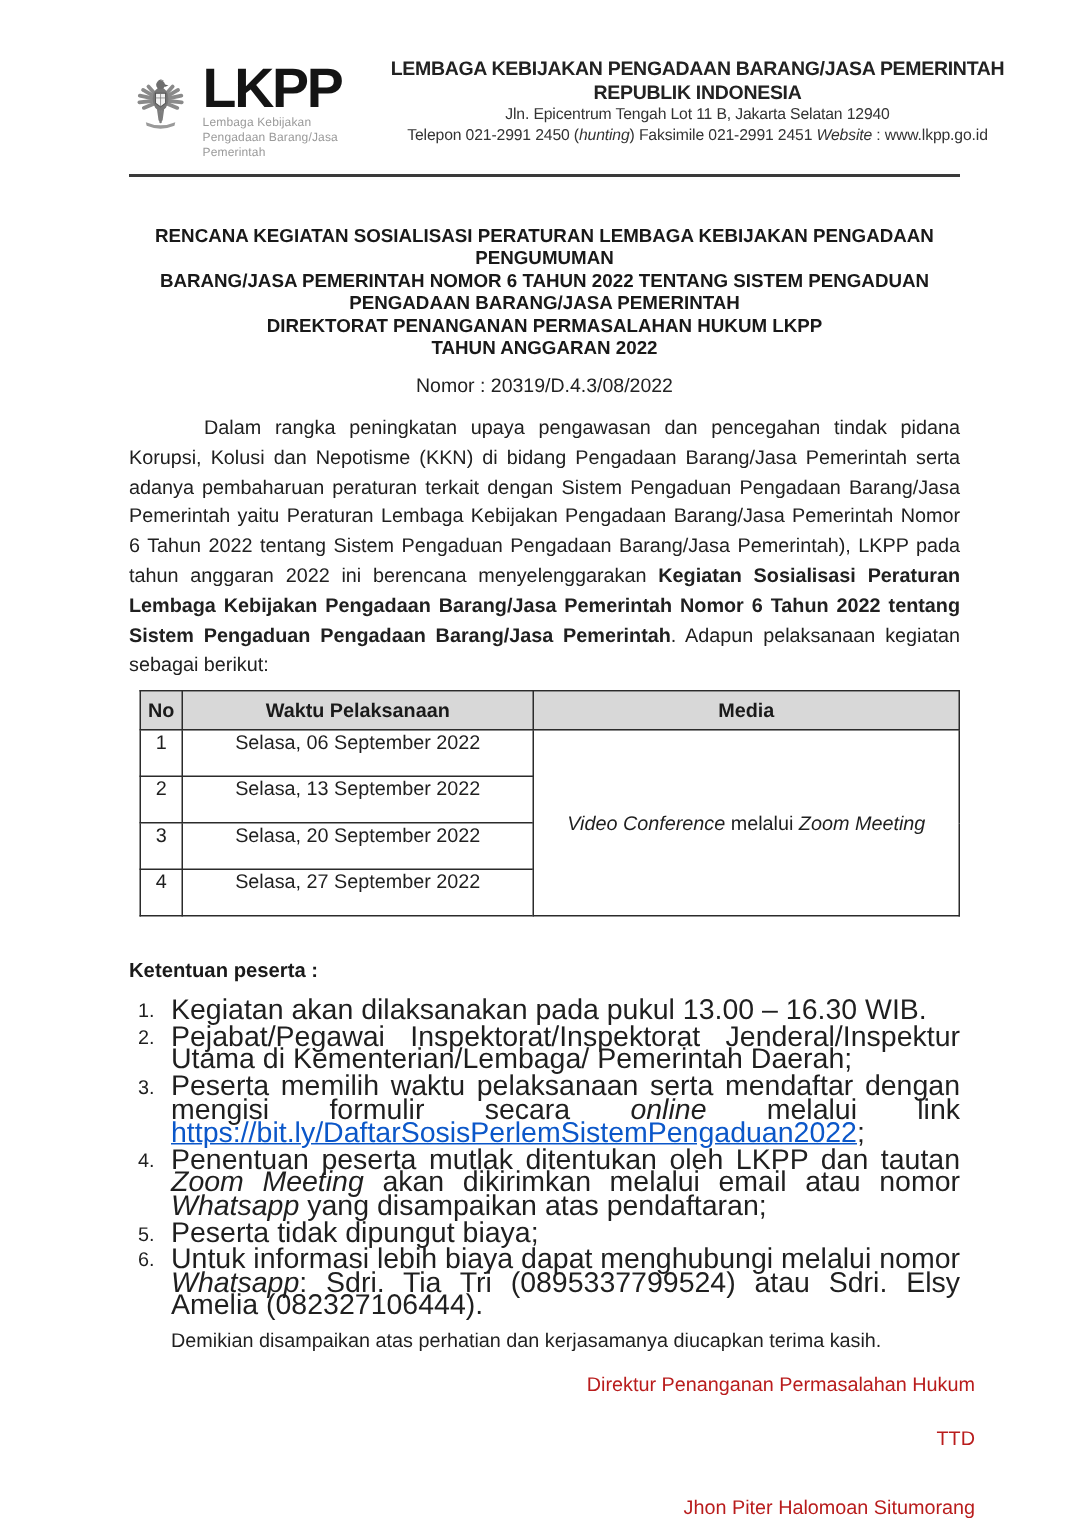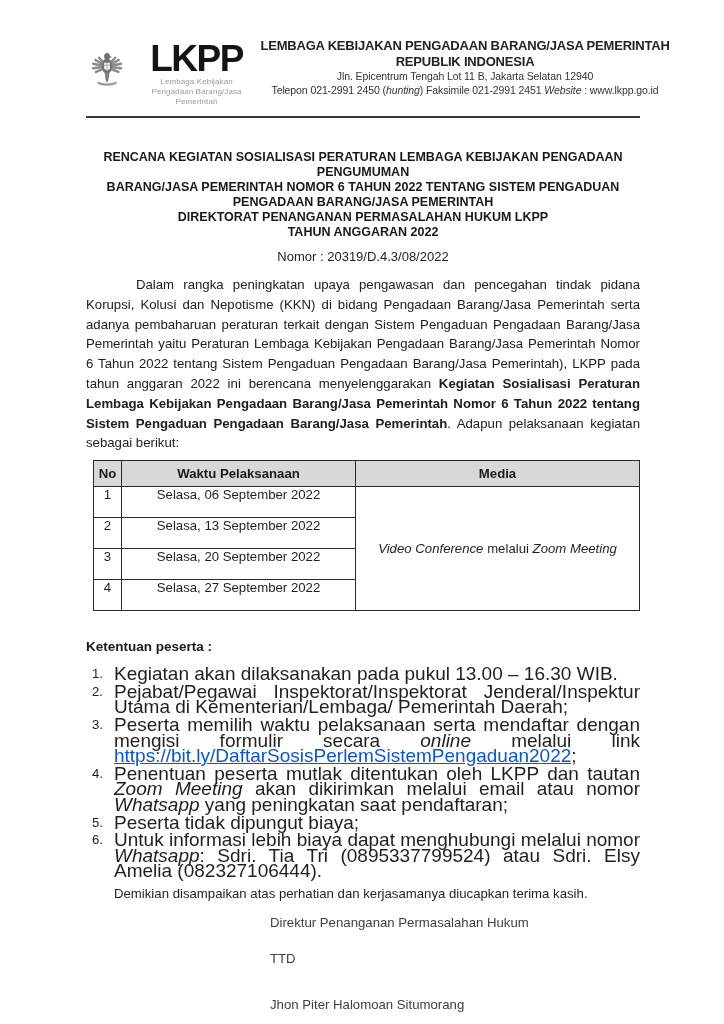--- a/index.html
+++ b/index.html
@@ -7,21 +7,21 @@
     width:724px;height:1024px;position:relative;background:#ffffff;
     font-family:"Liberation Sans","DejaVu Sans",sans-serif;color:#1f1f1f;
     margin:0 auto;overflow:hidden;
   }
   .content{position:absolute;left:86px;top:0;width:554px;}
 
   
   .letterhead{display:flex;margin-top:37px;width:586px;align-items:flex-start;}
   .logo-block{width:172px;display:flex;gap:7px;flex-shrink:0;}
   .emblem{width:46px;height:58px;}
-  .logo-text{padding-top:7px;text-align:center;}
+  .logo-text{padding-top:7px;}
   .logo-acronym{font-size:37px;font-weight:bold;letter-spacing:-1.5px;line-height:30px;color:#141414;}
   .logo-tagline{font-size:8px;color:#9a9a9a;line-height:10px;margin-top:3px;letter-spacing:0.1px;}
   .org-block{flex:1;text-align:center;padding-top:1px;}
   .org-line{font-weight:bold;font-size:13px;line-height:16px;letter-spacing:-0.2px;color:#222;}
   .addr-line{font-size:10.5px;line-height:13.5px;color:#333;letter-spacing:-0.1px;}
   .addr-first{margin-top:3px;}
   .rule{border-top:2px solid #3a3a3a;width:554px;margin-top:9px;}
 
   
   .doc-title{margin-top:32px;text-align:center;font-weight:bold;font-size:12.5px;line-height:15px;color:#191919;}
@@ -45,21 +45,21 @@
   .list{margin-top:12px;}
   .list-item{display:flex;margin-bottom:2px;}
   .list-num{width:22px;padding-left:6px;flex-shrink:0;font-size:13.2px;line-height:15.6px;}
   .list-body{flex:1;font-size:19px;line-height:15.6px;text-align:justify;}
   .it{font-style:italic;}
   .bd{font-weight:bold;}
   .doc-link{color:#0b57c9;text-decoration:underline;}
 
   
   .closing{margin-top:7px;padding-left:28px;font-size:13.2px;}
-  .sig{width:380px;margin-left:184px;text-align:left;font-size:13.2px;color:#404040;}
+  .sig{width:380px;margin-left:184px;text-align:right;font-size:13.2px;color:#b91c1c;}
   .sig-title{margin-top:14px;}
   .sig-ttd{margin-top:21px;}
   .sig-name{margin-top:31px;}
 </style>
 </head>
 <body>
 
 <div class="page">
   <div class="content">
 
@@ -169,21 +169,21 @@
       <div class="list-item">
         <div class="list-num">2.</div>
         <div class="list-body"><span>Pejabat/Pegawai Inspektorat/Inspektorat Jenderal/Inspektur Utama di Kementerian/Lembaga/ Pemerintah Daerah;</span></div>
       </div>
       <div class="list-item">
         <div class="list-num">3.</div>
         <div class="list-body"><span>Peserta memilih waktu pelaksanaan serta mendaftar dengan mengisi formulir secara </span><span class="it">online</span><span> melalui link </span><a href="#" class="doc-link">https://bit.ly/DaftarSosisPerlemSistemPengaduan2022</a><span>;</span></div>
       </div>
       <div class="list-item">
         <div class="list-num">4.</div>
-        <div class="list-body"><span>Penentuan peserta mutlak ditentukan oleh LKPP dan tautan </span><span class="it">Zoom Meeting</span><span> akan dikirimkan melalui email atau nomor </span><span class="it">Whatsapp</span><span> yang peningkatan saat pendaftaran;</span></div>
+        <div class="list-body"><span>Penentuan peserta mutlak ditentukan oleh LKPP dan tautan </span><span class="it">Zoom Meeting</span><span> akan dikirimkan melalui email atau nomor </span><span class="it">Whatsapp</span><span> yang disampaikan atas pendaftaran;</span></div>
       </div>
       <div class="list-item">
         <div class="list-num">5.</div>
         <div class="list-body"><span>Peserta tidak dipungut biaya;</span></div>
       </div>
       <div class="list-item">
         <div class="list-num">6.</div>
         <div class="list-body"><span>Untuk informasi lebih biaya dapat menghubungi melalui nomor </span><span class="it">Whatsapp</span><span>: Sdri. Tia Tri (0895337799524) atau Sdri. Elsy Amelia (082327106444).</span></div>
       </div>
     </div>

